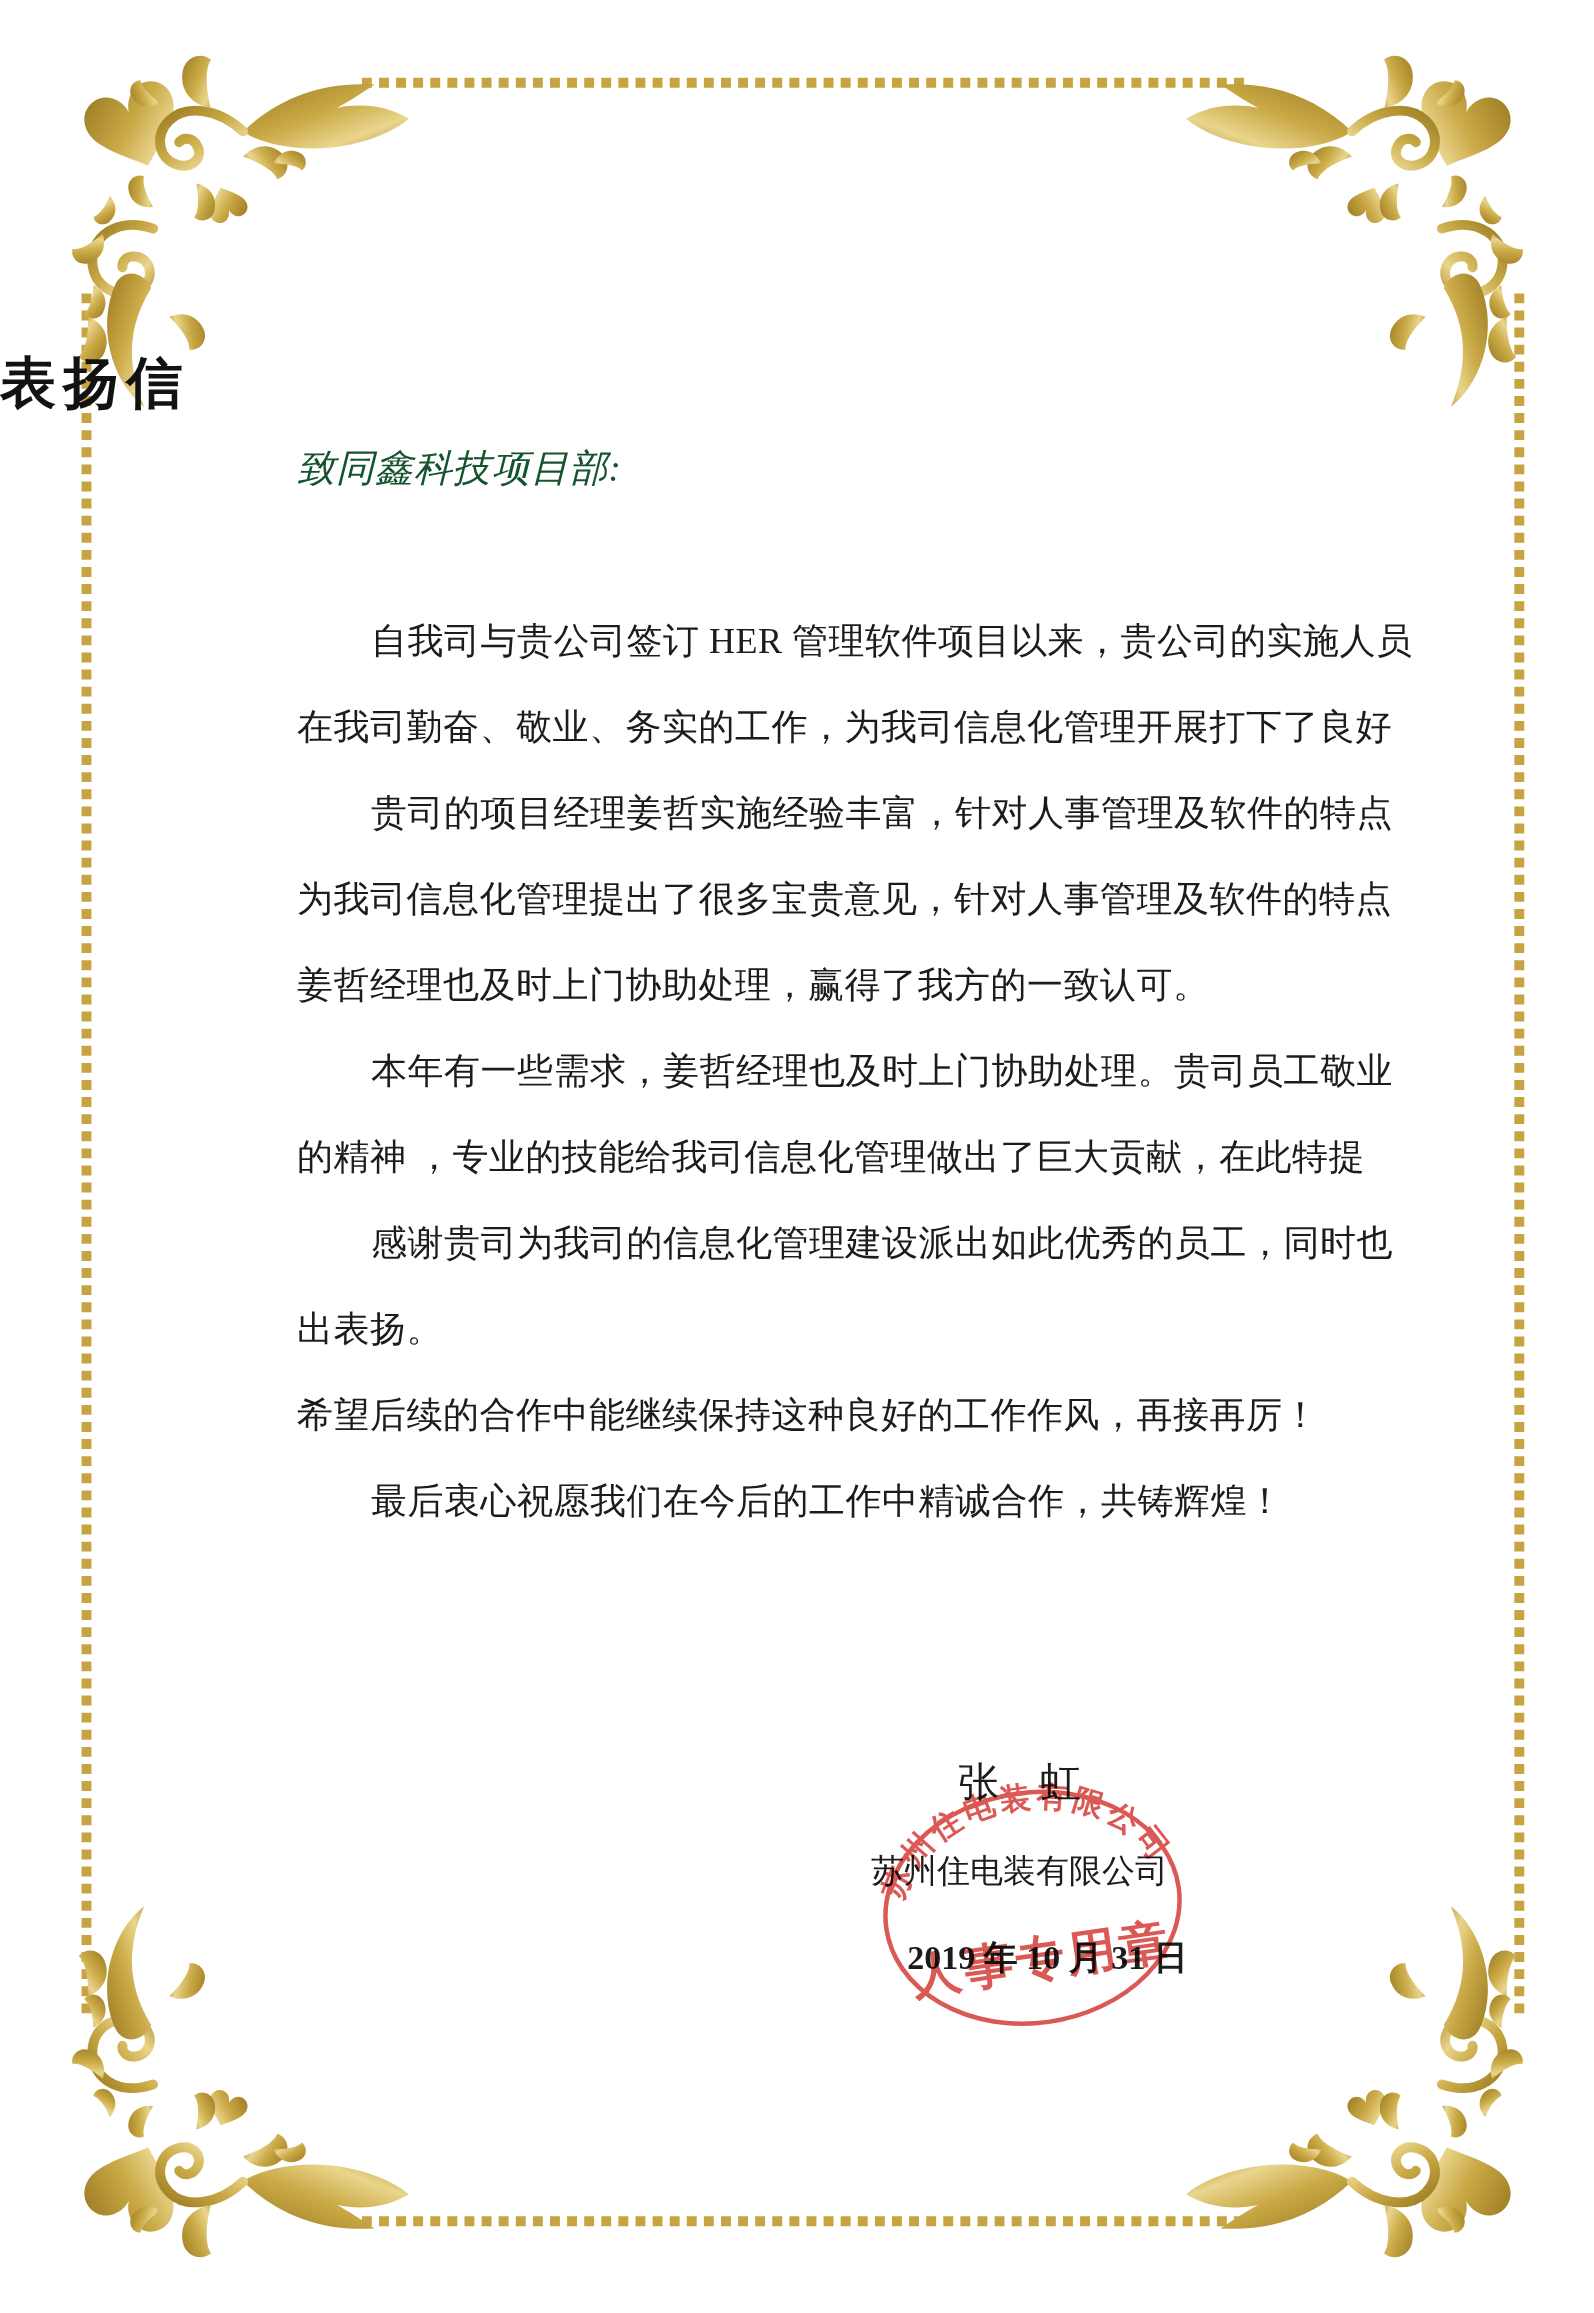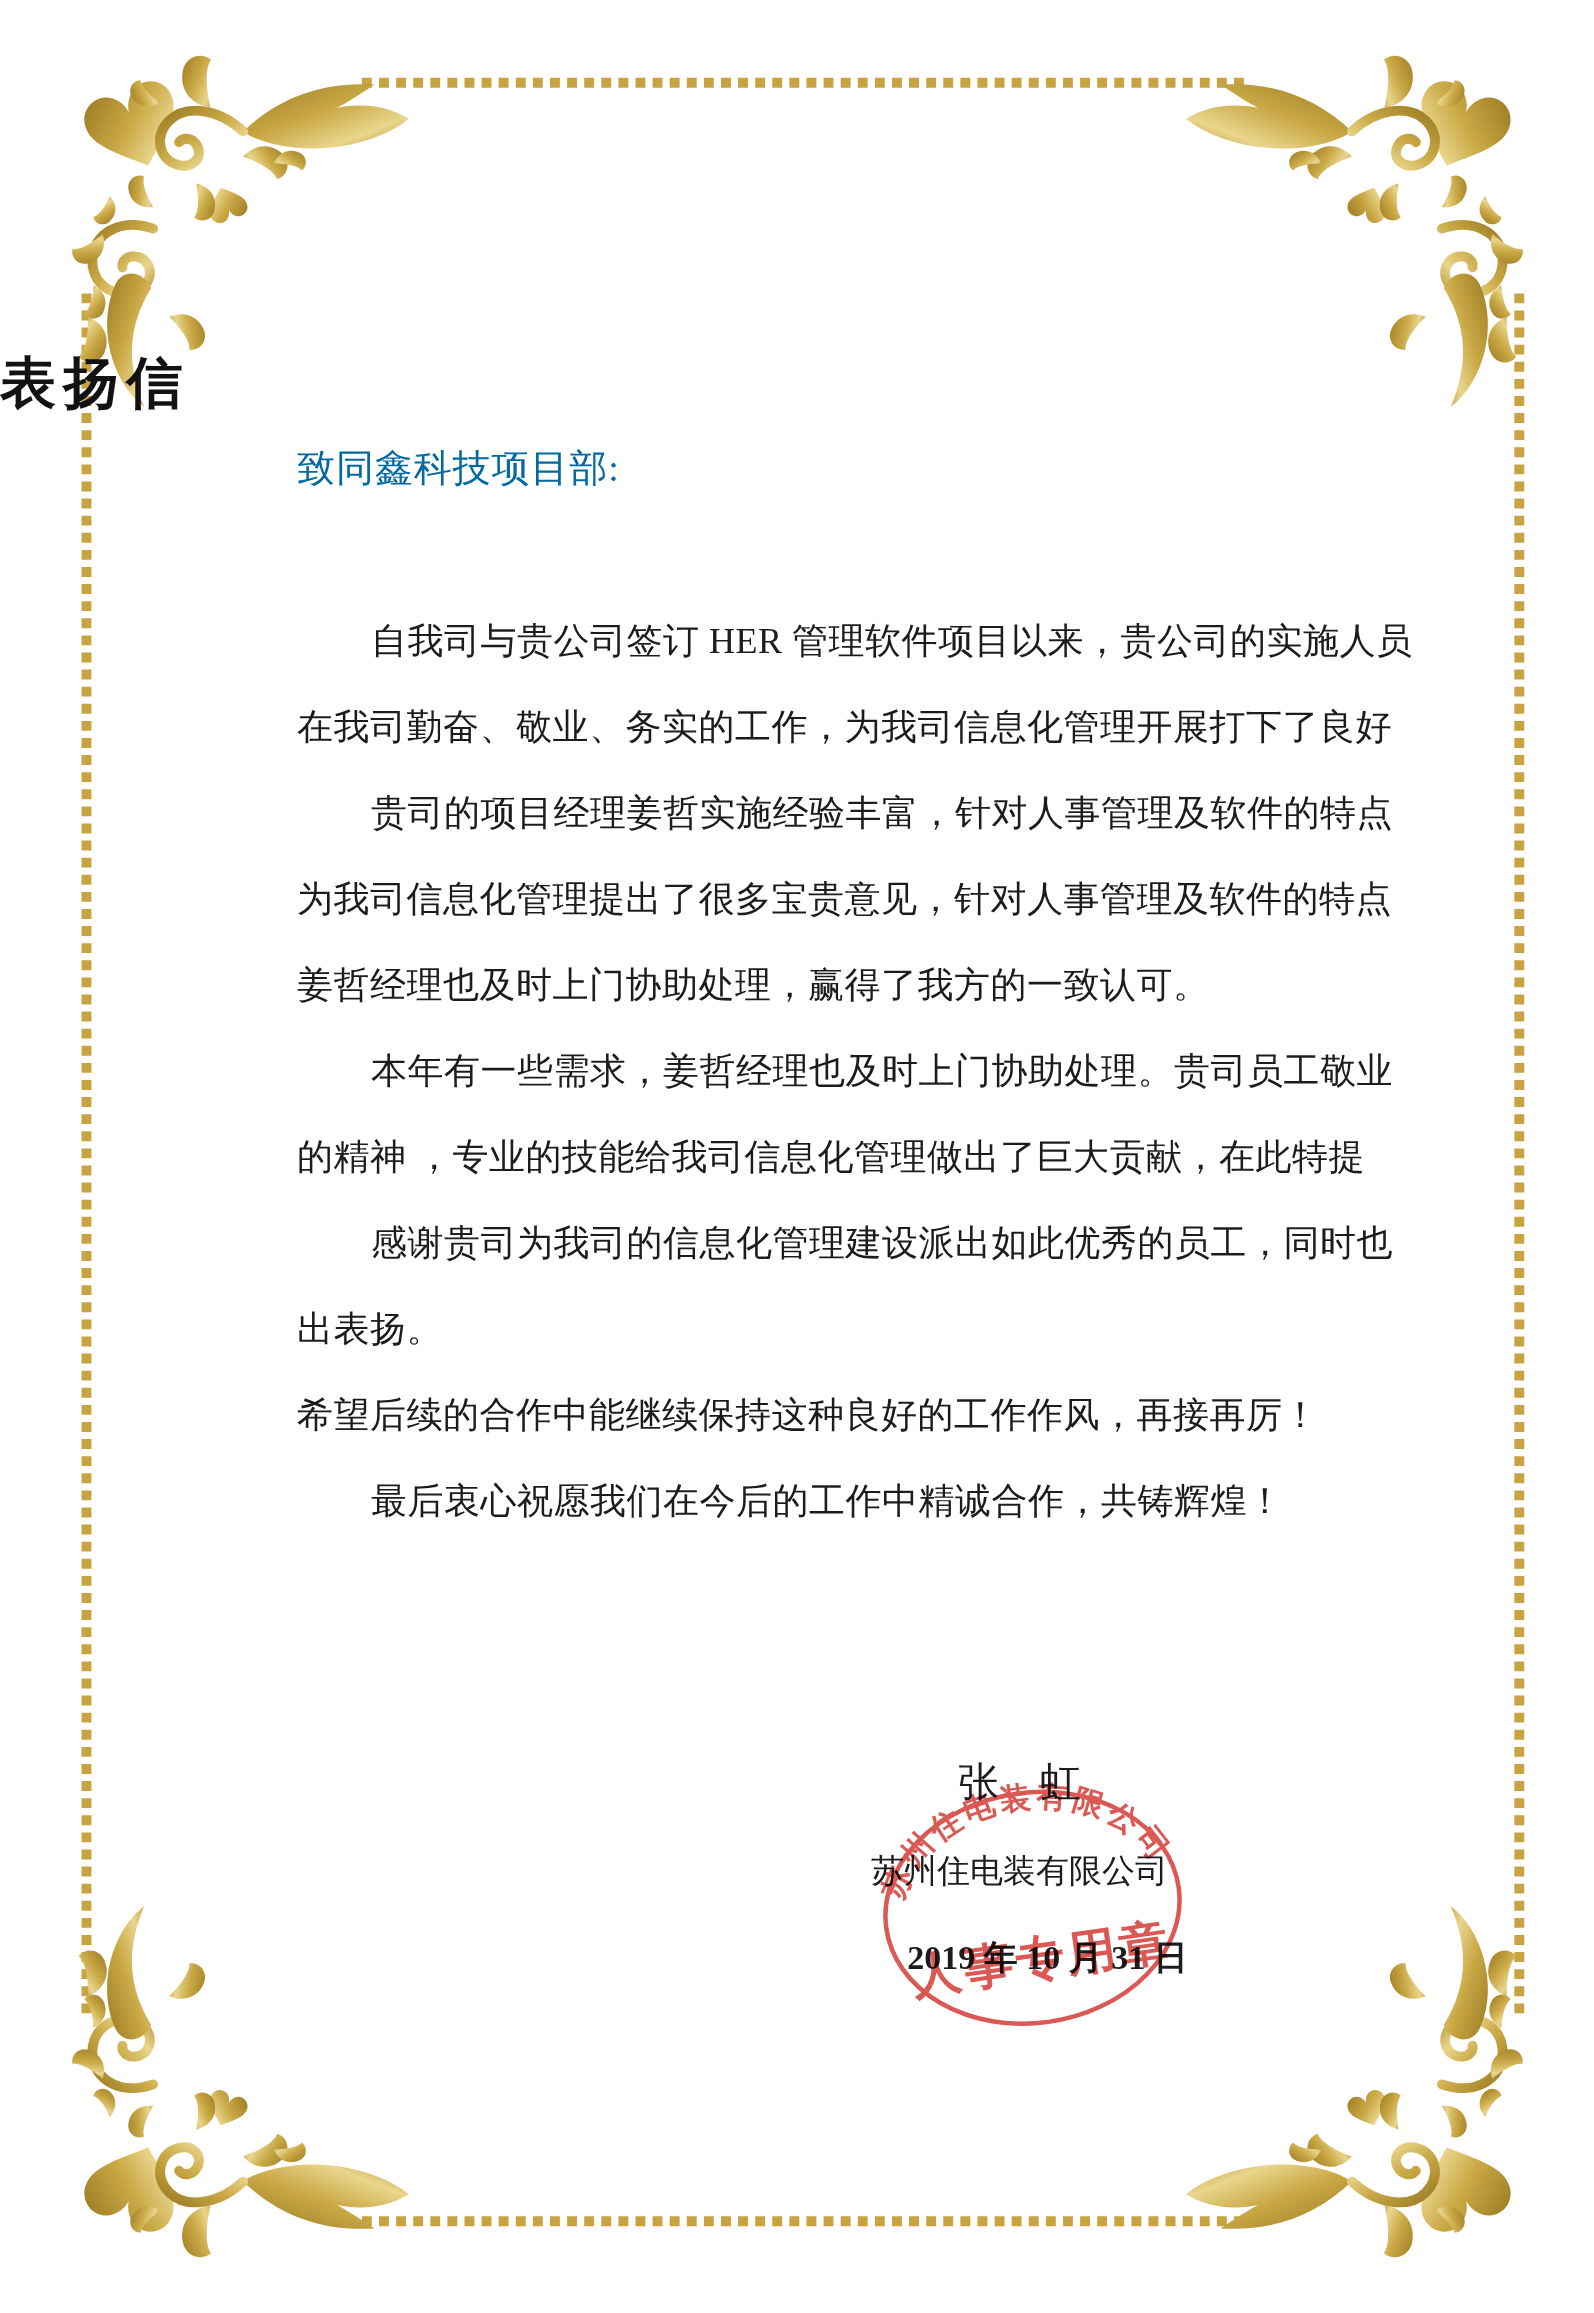--- a/index.html
+++ b/index.html
@@ -16,22 +16,23 @@
 
   .title {
     position:absolute; left:0; top:346px; width:100%;
     text-align:left;
     font-family:"Liberation Sans", sans-serif;
     font-size:56px; font-weight:700; letter-spacing:7.2px;
     color:#121212;
   }
   .salutation {
     position:absolute; left:297px; top:443px;
-    font-size:38px; letter-spacing:0.9px; color:#0369a1;
+    font-size:38px; letter-spacing:0.9px; color:#14532d;
     white-space:nowrap;
+    font-style:italic;
   }
   .body-block { position:absolute; left:297px; top:598px; }
   .line {
     height:86px; line-height:86px;
     font-size:36px; letter-spacing:0.5px;
     white-space:nowrap; color:#1c1c1c;
   }
   .line.indent { padding-left:74px; }
 
   .sig-name {

